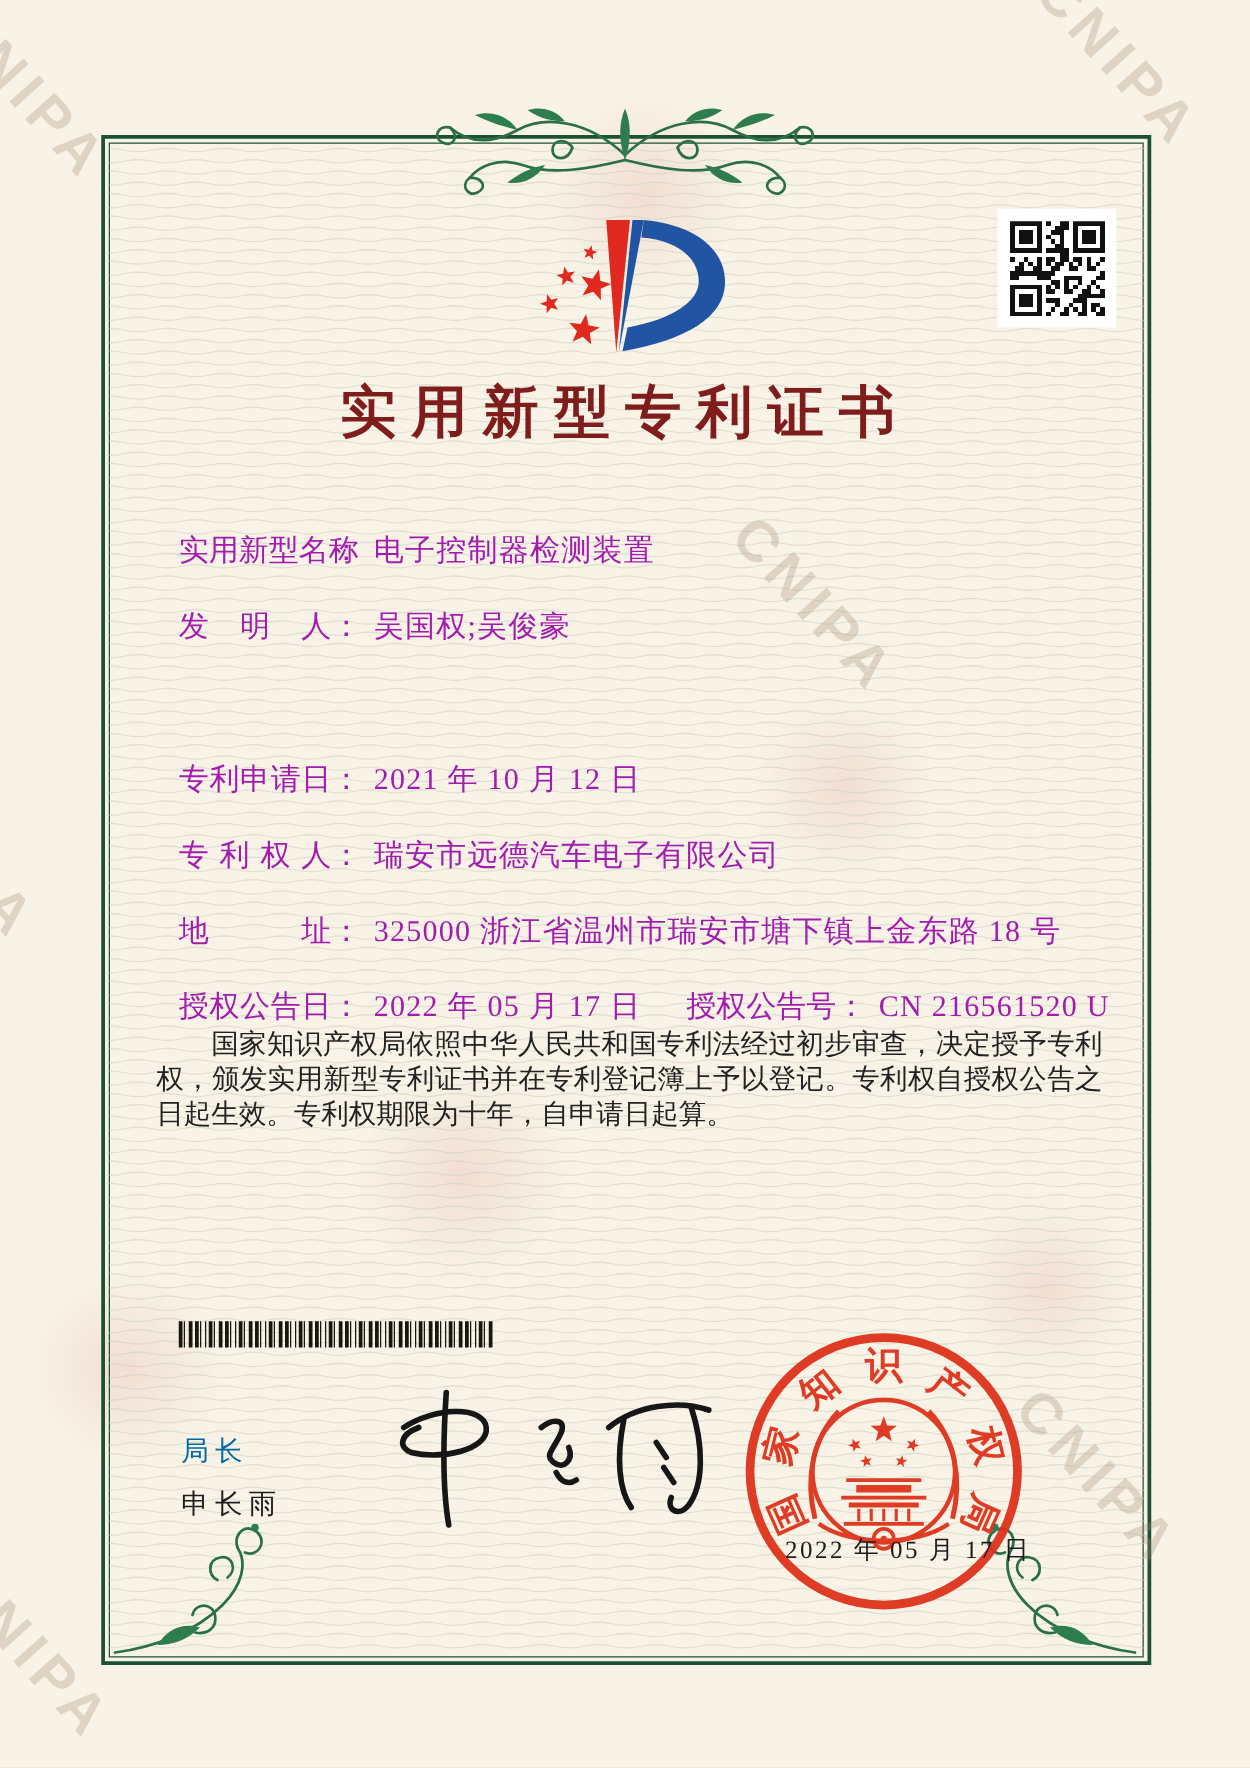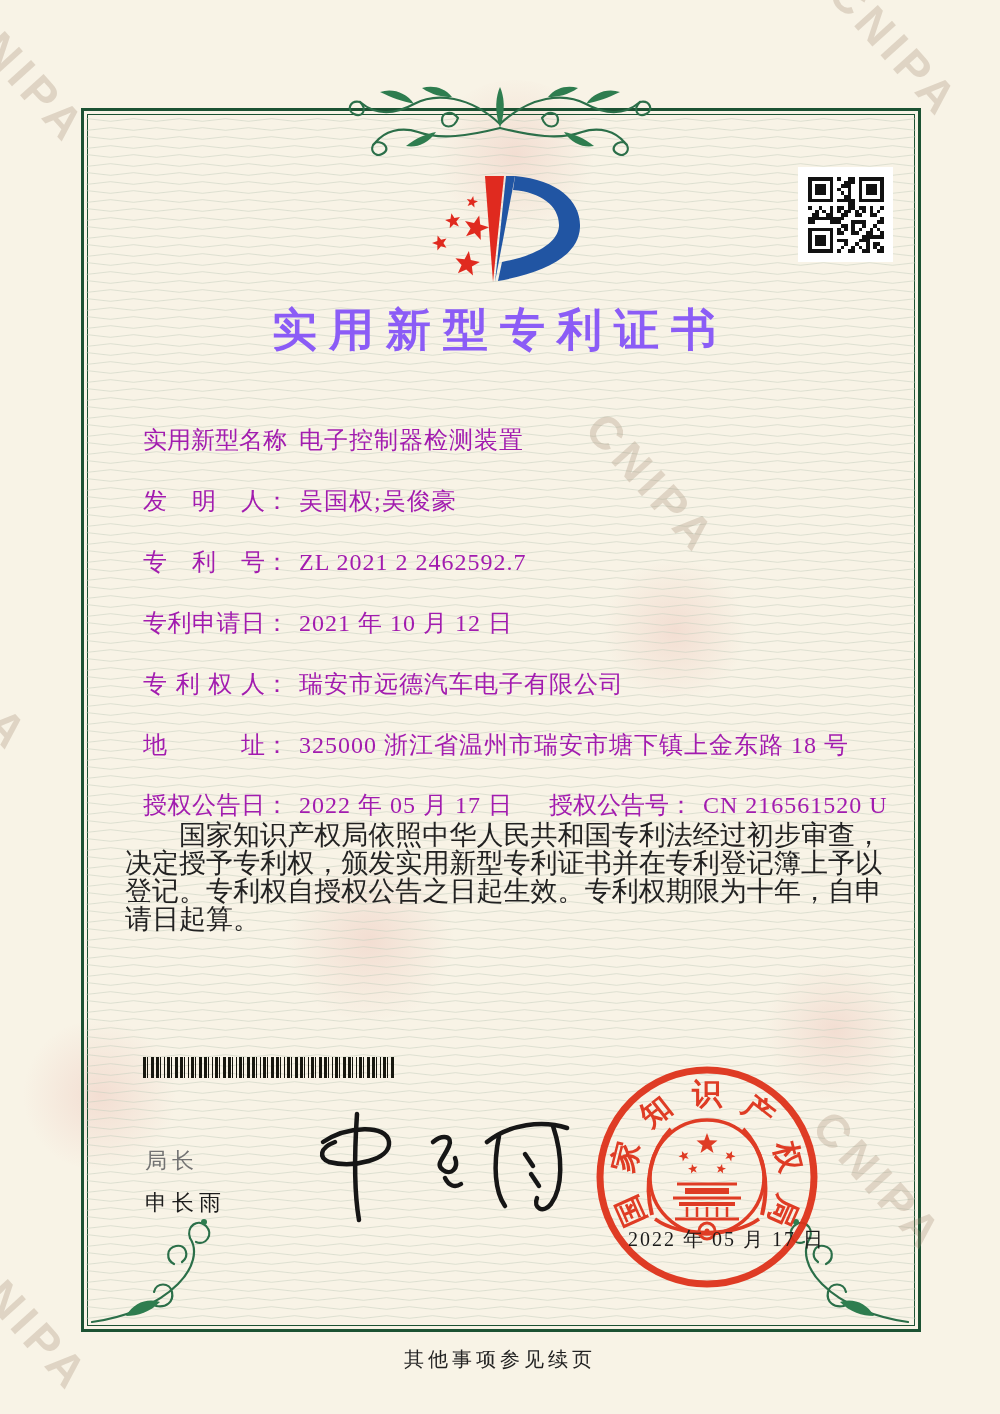--- a/index.html
+++ b/index.html
@@ -13,34 +13,34 @@
   .frame-outer{position:absolute;left:81px;top:108px;width:840px;height:1224px;
       border:3.5px solid #1c5233;box-sizing:border-box;}
   .frame-inner{position:absolute;inset:3px;border:1.5px solid #1c5233;}
   .waves{position:absolute;left:86px;top:113px;}
   .ornament{position:absolute;}
   .cert-no{position:absolute;left:127px;top:170px;font-size:20px;letter-spacing:3px;color:#333;white-space:nowrap;}
   .logo{position:absolute;left:425px;top:170px;}
   .qr-wrap{position:absolute;left:798px;top:167px;width:95px;height:95px;background:#fff;
       display:flex;align-items:center;justify-content:center;}
   .title{position:absolute;left:0;top:300px;width:100%;text-align:center;font-size:45px;
-      font-weight:bold;letter-spacing:12px;color:#8b5cf6;white-space:nowrap;}
+      font-weight:bold;letter-spacing:12px;color:#7f1d1d;white-space:nowrap;}
   .field-row{position:absolute;left:143px;font-size:24px;white-space:nowrap;color:#a21caf;}
   .flabel{display:inline-block;width:122px;text-align:justify;text-align-last:justify;}
   .fcolon{display:inline-block;margin-right:10px;}
   .fvalue{letter-spacing:1px;}
   .grant-first{display:inline-block;}
   .grant-first .fvalue{display:inline-block;width:226px;}
   .grant-second{display:inline-block;margin-left:18px;}
-  .body-text{position:absolute;left:125px;top:821px;width:757px;font-size:27px;
+  .body-text{position:absolute;left:125px;top:821px;width:757px;font-size:22px;
       line-height:28px;text-align:justify;color:#222;}
   .body-text p{margin:0;text-indent:2em;}
   .barcode{position:absolute;left:143px;top:1057px;width:260px;height:21px;font-size:0;white-space:nowrap;}
   .barcode span{display:inline-block;height:100%;background:#17170f;vertical-align:top;}
-  .sig-title{position:absolute;left:145px;top:1146px;font-size:22px;letter-spacing:5px;color:#737373;}
+  .sig-title{position:absolute;left:145px;top:1146px;font-size:22px;letter-spacing:5px;color:#0369a1;}
   .sig-name{position:absolute;left:145px;top:1188px;font-size:22px;letter-spacing:5px;color:#1d1d1d;}
   .sig-script{position:absolute;left:295px;top:1108px;}
   .seal{position:absolute;left:595px;top:1065px;opacity:.94;}
   .seal-date{position:absolute;left:628px;top:1226px;font-size:20px;letter-spacing:2px;color:#1b1b1b;white-space:nowrap;}
   .page-indicator{position:absolute;left:0;top:1290px;width:100%;text-align:center;font-size:18px;
       letter-spacing:2px;color:#2a2a2a;}
   .footer-note{position:absolute;left:0;top:1346px;width:100%;text-align:center;font-size:20px;
       letter-spacing:4px;color:#222;}
   .corner-r{transform:scaleX(-1);}
 </style>
@@ -382,23 +382,20 @@
   </div>
 
   <div class="title">实用新型专利证书</div>
 
   <div class="field-row" style="top:424px;">
     <span class="flabel">实用新型名称</span><span class="fcolon">：</span><span class="fvalue">电子控制器检测装置</span>
   </div>
   <div class="field-row" style="top:485px;">
     <span class="flabel">发明人</span><span class="fcolon">：</span><span class="fvalue">吴国权;吴俊豪</span>
   </div>
-  <div class="field-row" style="top:546px;">
-    <span class="flabel">专利号</span><span class="fcolon">：</span><span class="fvalue">ZL 2021 2 2462592.7</span>
-  </div>
   <div class="field-row" style="top:607px;">
     <span class="flabel">专利申请日</span><span class="fcolon">：</span><span class="fvalue">2021 年 10 月 12 日</span>
   </div>
   <div class="field-row" style="top:668px;">
     <span class="flabel">专利权人</span><span class="fcolon">：</span><span class="fvalue">瑞安市远德汽车电子有限公司</span>
   </div>
   <div class="field-row" style="top:729px;">
     <span class="flabel">地址</span><span class="fcolon">：</span><span class="fvalue">325000 浙江省温州市瑞安市塘下镇上金东路 18 号</span>
   </div>
 
@@ -457,15 +454,14 @@
       <text x="193.5048410071837" y="91.6785607696279" fill="#de3119" font-size="30" font-weight="bold" text-anchor="middle" dominant-baseline="central" transform="rotate(76 193.5048410071837 91.6785607696279)">权</text>
       <text x="188.73781844197848" y="146.1658780183672" fill="#de3119" font-size="30" font-weight="bold" text-anchor="middle" dominant-baseline="central" transform="rotate(114 188.73781844197848 146.1658780183672)">局</text>
       <polygon points="112.0,68.0 114.7,75.3 122.5,75.6 116.4,80.4 118.5,87.9 112.0,83.6 105.5,87.9 107.6,80.4 101.5,75.6 109.3,75.3" fill="#de3119"></polygon>
       <polygon points="86.9,85.9 89.5,88.7 93.2,87.4 91.3,90.8 93.7,93.8 89.9,93.1 87.8,96.4 87.3,92.5 83.5,91.5 87.0,89.8" fill="#de3119"></polygon>
       <polygon points="137.1,85.9 137.0,89.8 140.5,91.5 136.7,92.5 136.2,96.4 134.1,93.1 130.3,93.8 132.7,90.8 130.8,87.4 134.5,88.7" fill="#de3119"></polygon>
       <polygon points="97.0,99.1 98.9,102.1 102.4,101.5 100.1,104.2 101.7,107.4 98.4,106.1 95.9,108.5 96.2,105.0 93.0,103.4 96.5,102.6" fill="#de3119"></polygon>
       <polygon points="127.0,99.1 127.5,102.6 131.0,103.4 127.8,105.0 128.1,108.5 125.6,106.1 122.3,107.4 123.9,104.2 121.6,101.5 125.1,102.1" fill="#de3119"></polygon>
     </svg>
   <div class="seal-date">2022 年 05 月 17 日</div>
 
-  <div class="footer-note">其他事项参见续页</div>
 
 </div>
 
 </body></html>

